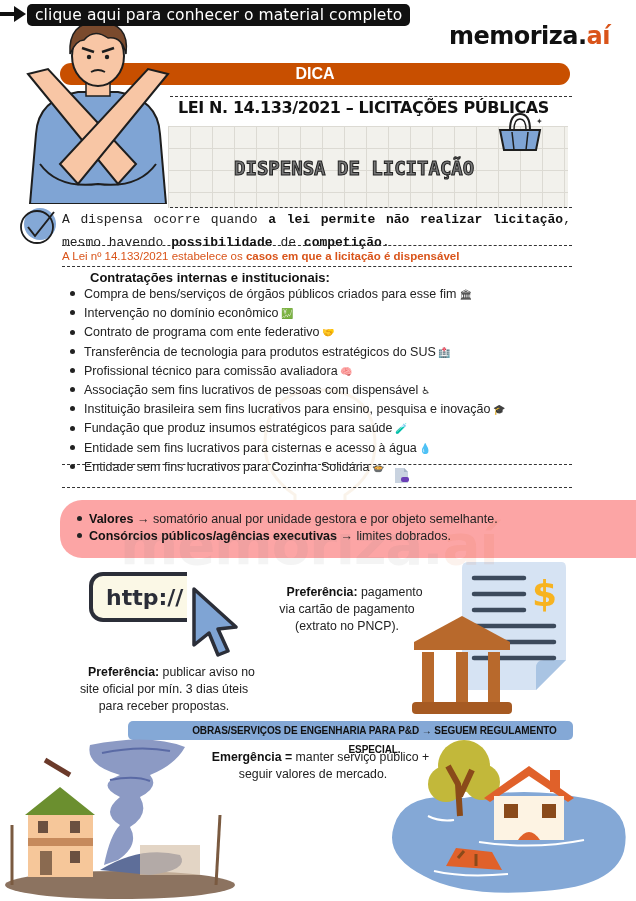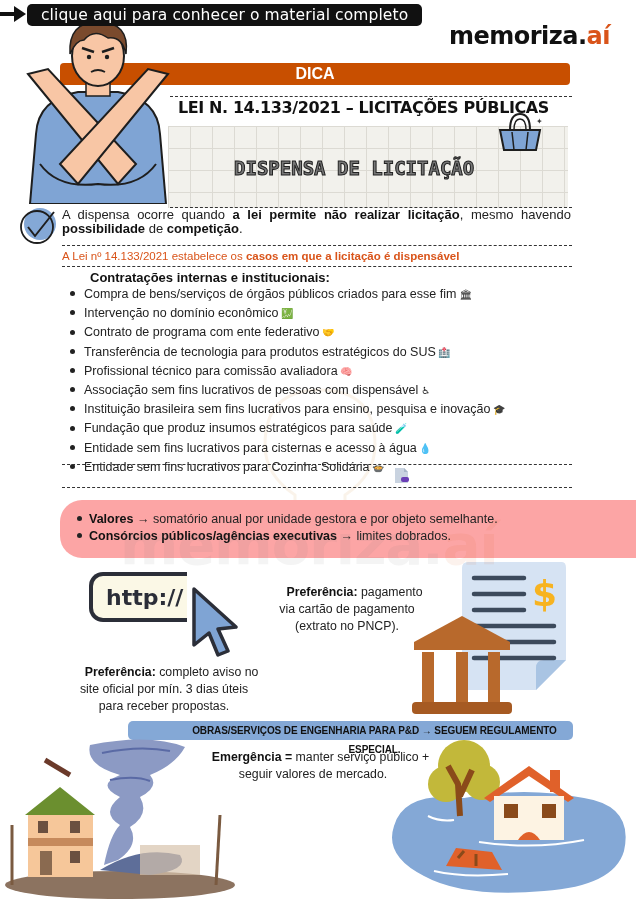--- a/index.html
+++ b/index.html
@@ -1,55 +1,55 @@
 <!DOCTYPE html>
 <html><head>
 <meta charset="utf-8">
 <style>
   * { box-sizing: border-box; margin: 0; padding: 0; }
   html, body { width: 636px; height: 901px; background: #ffffff; overflow: hidden; }
   body { position: relative; font-family: "Liberation Sans", "DejaVu Sans", sans-serif; color: #222; }
 
   
   .top-arrow { position: absolute; left: 0; top: 4px; width: 26px; height: 20px; }
-  .top-link { position: absolute; left: 27px; top: 4px; height: 22px; padding: 0 14px;
+  .top-link { position: absolute; left: 27px; top: 4px; height: 22px; padding: 0 8px;
     background: #111; color: #fff; border-radius: 5px; font-size: 15.5px; line-height: 22px;
     font-family: "DejaVu Sans", sans-serif; letter-spacing: 0.1px; z-index: 5; }
 
   
   .brand { position: absolute; right: 26px; top: 22px; font-family: "DejaVu Sans", sans-serif;
     font-weight: 900; font-size: 24px; color: #111; letter-spacing: -0.5px; }
   .brand .accent { color: #d9541a; }
 
   
   .character { position: absolute; left: 18px; top: 14px; width: 160px; height: 190px; z-index: 3; }
 
   
   .dica-bar { position: absolute; left: 60px; top: 63px; width: 510px; height: 22px; background: #c84f00;
-    border-radius: 4px; color: #fff; font-weight: bold; font-size: 16px; text-align: center; line-height: 22px; }
+    border-radius: 11px; color: #fff; font-weight: bold; font-size: 16px; text-align: center; line-height: 22px; }
 
   .dashed { position: absolute; border-top: 1.5px dashed #333; }
 
   .law-title { position: absolute; left: 178px; top: 98px; font-weight: bold; font-size: 16px; color: #111;
     font-family: "DejaVu Sans", sans-serif; letter-spacing: -0.4px; }
 
   
   .grid-paper { position: absolute; left: 168px; top: 126px; width: 400px; height: 82px;
     background-color: #f2f1ec;
     background-image: linear-gradient(#dcdad3 1px, transparent 1px), linear-gradient(90deg, #dcdad3 1px, transparent 1px);
     background-size: 22px 22px; }
   .subtitle { position: absolute; left: 234px; top: 157px; font-size: 19px; font-weight: bold; color: #555;
     font-family: "DejaVu Sans Mono", monospace; letter-spacing: 0px; text-transform: uppercase;
     -webkit-text-stroke: 1px #222; color: #777; transform: scaleY(1.05); }
   .binder-clip { position: absolute; left: 496px; top: 110px; width: 48px; height: 44px; }
 
   
   .check-icon { position: absolute; left: 18px; top: 206px; width: 40px; height: 40px; }
-  .definition { position: absolute; left: 62px; top: 208px; width: 509px; font-size: 13px; line-height: 14px;
-    text-align: justify; color: #222; }
+  .definition { position: absolute; left: 62px; top: 208px; width: 509px; font-size: 13px; line-height: 23px;
+    text-align: justify; color: #222; font-family: Liberation Mono, monospace; }
   .definition b { color: #111; }
 
   .orange-line { position: absolute; left: 62px; top: 250px; font-size: 11.5px; color: #d9541a; }
   .orange-line b { font-weight: bold; }
 
   
   .list-heading { position: absolute; left: 90px; top: 270px; font-weight: bold; font-size: 13px; color: #111; }
   .bullet-list { position: absolute; left: 67px; top: 285px; list-style: none; }
   .bullet-list li { font-size: 12.5px; line-height: 18.2px; color: #222; white-space: nowrap; }
   .bullet-list li .dot { display: inline-block; width: 5px; height: 5px; background: #222; border-radius: 50%;
@@ -195,21 +195,21 @@
 
 <div class="watermark-text"><span>memoriza.</span><span class="accent">aí</span></div>
 
 <div class="http-box"></div>
 <div class="http-text">http://</div>
 <svg class="cursor-icon" viewBox="0 0 55 72">
   <path d="M6 4 L48 42 L30 44 L40 66 L30 70 L21 48 L6 60 Z" fill="#7fa4d4" stroke="#2b2e38" stroke-width="3.5" stroke-linejoin="round"></path>
 </svg>
 
 <div class="pref-center" style="left:64px; top:664px; width:200px;">
-  <b>Preferência:</b><span> completo aviso no</span><br>
+  <b>Preferência:</b><span> publicar aviso no</span><br>
   <span>site oficial por mín. 3 dias úteis</span><br>
   <span>para receber propostas.</span>
 </div>
 
 <div class="pref-center" style="left:262px; top:584px; width:170px;">
   <b>Preferência:</b><span> pagamento</span><br>
   <span>via cartão de pagamento</span><br>
   <span>(extrato no PNCP).</span>
 </div>
 

